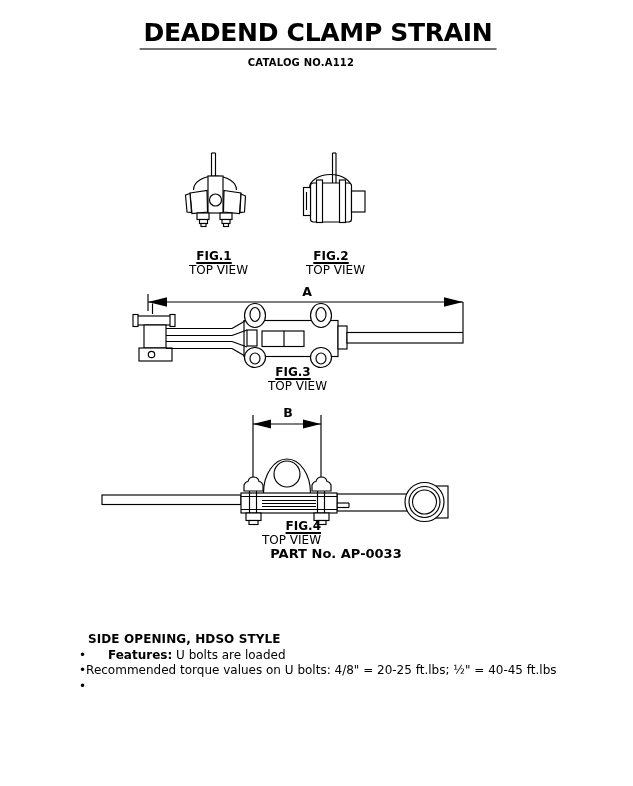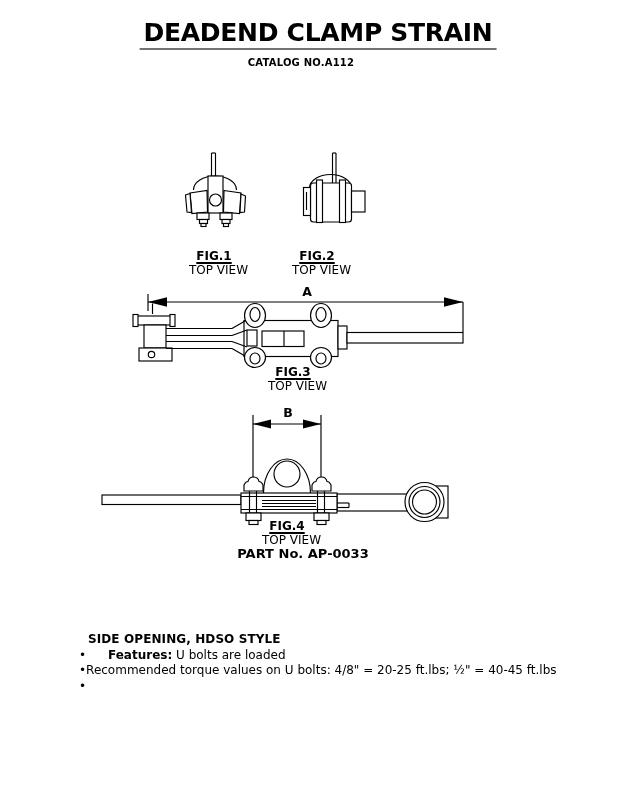--- a/index.html
+++ b/index.html
@@ -15,21 +15,21 @@
   }
   .catalog{
     top:56px;left:301px;font-size:10px;font-weight:bold;letter-spacing:0.2px;white-space:nowrap;line-height:13px;
   }
   .fig-caption{text-align:center;line-height:13px;white-space:nowrap;}
   .fig-label{
     font-size:12px;font-weight:bold;text-decoration:underline;
     text-decoration-thickness:1.5px;text-underline-offset:2px;display:block;
   }
   .fig-view{font-size:12px;display:block;margin-top:1px;margin-left:9px;}
-  .part-no{font-size:13px;font-weight:bold;white-space:nowrap;line-height:14px;}
+  .part-no{font-size:13px;font-weight:bold;white-space:nowrap;line-height:14px;margin-left:33px;}
   .notes{left:0;top:632px;width:507px;font-size:12px;line-height:15.6px;}
   .notes-heading{margin-left:88px;font-weight:bold;letter-spacing:0.1px;}
   .note-row{display:flex;margin-top:0px;}
   .bullet{display:inline-block;margin-left:79px;width:29px;font-size:12px;}
   .note-text{white-space:nowrap;}
   svg{display:block;}
   svg .ln{fill:none;stroke:#000;stroke-width:1.15;}
   svg .wh{fill:#fff;stroke:#000;stroke-width:1.15;}
   svg .solid{fill:#000;stroke:none;}
   svg text{font-family:"DejaVu Sans","Liberation Sans",sans-serif;font-size:12.5px;font-weight:bold;fill:#000;}
@@ -75,21 +75,21 @@
       <rect class="wh" x="351.5" y="191" width="13.5" height="21"></rect>
       <rect class="wh" x="316.5" y="180" width="6" height="42.5"></rect>
       <rect class="wh" x="339.5" y="180" width="6" height="42.5"></rect>
     </g>
   </svg>
 
   <div class="abs cx fig-caption" style="left:214px;top:250px;">
     <span class="fig-label">FIG.1</span>
     <span class="fig-view">TOP VIEW</span>
   </div>
-  <div class="abs cx fig-caption" style="left:317px;top:250px;">
+  <div class="abs cx fig-caption" style="left:331px;top:250px;">
     <span class="fig-label">FIG.2</span>
     <span class="fig-view">TOP VIEW</span>
   </div>
 
   <svg class="abs" style="left:125px;top:283px;" width="348" height="113" viewBox="125 283 348 113">
     <g>
       <line class="ln" x1="148" y1="302" x2="463" y2="302"></line>
       <polygon class="solid" points="148,302 167,297.2 167,306.8"></polygon>
       <polygon class="solid" points="463,302 444,297.2 444,306.8"></polygon>
       <line class="ln" x1="148" y1="294" x2="148" y2="311"></line>
@@ -189,21 +189,21 @@
       <rect class="wh" x="317" y="520.5" width="9" height="4"></rect>
     </g>
     <g>
       <rect class="wh" x="435" y="486" width="13" height="32"></rect>
       <circle class="wh" cx="424.5" cy="502" r="19.5"></circle>
       <circle class="ln" cx="424.5" cy="502" r="15.5"></circle>
       <circle class="ln" cx="424.5" cy="502" r="12"></circle>
     </g>
   </svg>
 
-  <div class="abs cx fig-caption" style="left:287px;top:520px;">
+  <div class="abs cx fig-caption" style="left:287px;top:520px;text-align:right;">
     <span class="fig-label">FIG.4</span>
     <span class="fig-view">TOP VIEW</span>
   </div>
   <div class="abs cx part-no" style="left:303px;top:547px;">PART No. AP-0033</div>
 
   <div class="abs notes">
     <div class="notes-heading">SIDE OPENING, HDSO STYLE</div>
     <div class="note-row">
       <span class="bullet">•</span>
       <span class="note-text"><b>Features:</b><span> U bolts are loaded</span></span>

